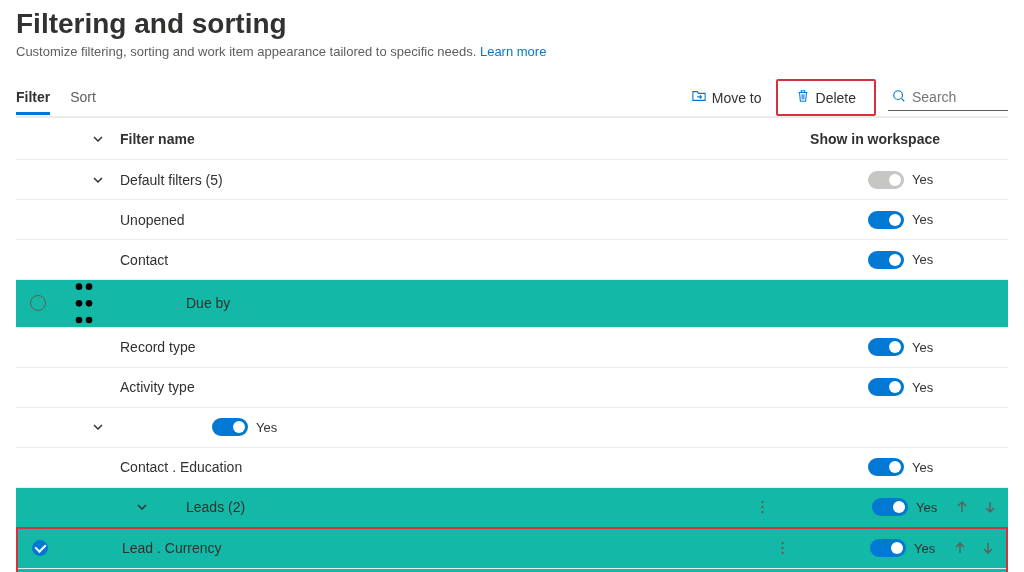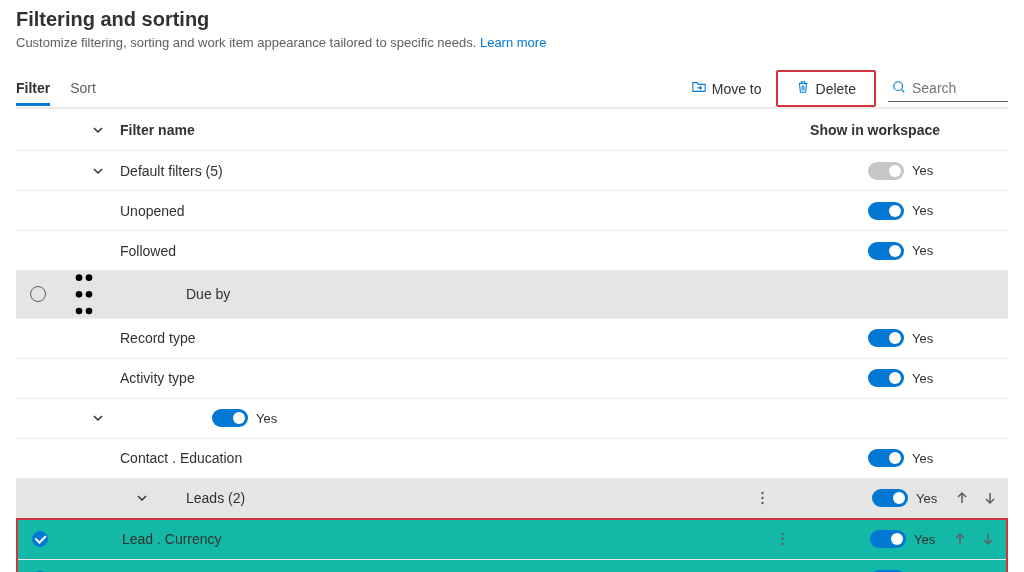--- a/index.html
+++ b/index.html
@@ -1,17 +1,17 @@
 <!DOCTYPE html>
 <html><head>
 <meta charset="utf-8">
 <style>
 * { box-sizing: border-box; margin: 0; padding: 0; }
 body { font-family: "Segoe UI", -apple-system, sans-serif; font-size: 14px; color: #323130; background: #fff; padding: 8px 16px; }
-.page-title { font-size: 20px; font-weight: 600; margin-bottom: 4px; }
+.page-title { font-size: 28px; font-weight: 600; margin-bottom: 4px; }
 .page-subtitle { font-size: 13px; color: #605e5c; margin-bottom: 20px; }
 .page-subtitle a { color: #0078d4; text-decoration: none; }
 .toolbar-row { display: flex; align-items: center; border-bottom: 1px solid #edebe9; }
 .tabs { display: flex; gap: 20px; }
 .tab { padding: 8px 0; font-size: 14px; color: #605e5c; cursor: pointer; border-bottom: 2px solid transparent; }
 .tab.active { color: #323130; font-weight: 600; border-bottom: 2px solid #0078d4; }
 .tab.active::after { content:""; display:block; }
 .tab.active { position: relative; }
 .tab.active::before { content:""; position:absolute; left:0; right:0; bottom:-1px; height:2px; background:#0078d4; }
 .toolbar-actions { margin-left: auto; display: flex; align-items: center; gap: 4px; }
@@ -24,21 +24,21 @@
 .header-row { font-weight: 600; color: #323130; min-height: 42px; }
 .col-check { width: 28px; display:flex; justify-content:center; }
 .col-handle { width: 20px; display:flex; justify-content:center; color:#605e5c;}
 .col-chevron { width: 40px; display:flex; justify-content:flex-end; padding-right:8px; }
 .col-name { flex: 1; padding-left: 8px; }
 .col-overflow { width: 32px; display:flex; justify-content:center; color:#605e5c; }
 .col-right { display:flex; align-items:center; gap:8px; justify-content:flex-end; width: 200px; }
 .col-right-header { width: 200px; text-align:right; font-weight:600; padding-right: 60px; }
 .indent-1 .col-name { padding-left: 8px; }
 .indent-2 .col-name { padding-left: 8px; }
-.row-shaded { background: #e5e5e5; gap: 22px; }
+.row-shaded { background: #14b8a6; gap: 22px; }
 .row-selected { background: #14b8a6; }
 .selection-highlight { border: 2.5px solid #d1343e; margin: -1px 0; }
 .chevron { cursor:pointer; color:#323130; }
 .chevron svg { width:12px; height:12px; }
 .check-circle { width:16px; height:16px; border-radius:50%; border:1px solid #605e5c; display:inline-block; }
 .check-circle.checked { background:#0078d4; border-color:#0078d4; position:relative; }
 .check-circle.checked::after { content:""; position:absolute; left:4px; top:1px; width:5px; height:8px; border:solid #fff; border-width:0 2px 2px 0; transform:rotate(45deg); }
 .toggle { width:36px; height:18px; border-radius:9px; position:relative; cursor:pointer; display:inline-block; }
 .toggle.on { background:#0078d4; }
 .toggle.off { background:#fff; border:1px solid #605e5c; }
@@ -146,21 +146,21 @@
         </span>
       <span class="yesno">Yes</span>
       <span class="arrow-spacer"></span>
     </div>
   </div>
 
   <div class="data-row indent-2">
     <div class="col-check"></div>
       <div class="col-handle"></div>
       <div class="col-chevron"></div>
-    <div class="col-name">Followed</div>
+    <div class="col-name">Contact</div>
     <div class="col-overflow"></div>
     <div class="col-right">
       <span class="toggle on">
           <span class="knob"></span>
         </span>
       <span class="yesno">Yes</span>
       <span class="arrow-spacer"></span>
     </div>
   </div>
 

